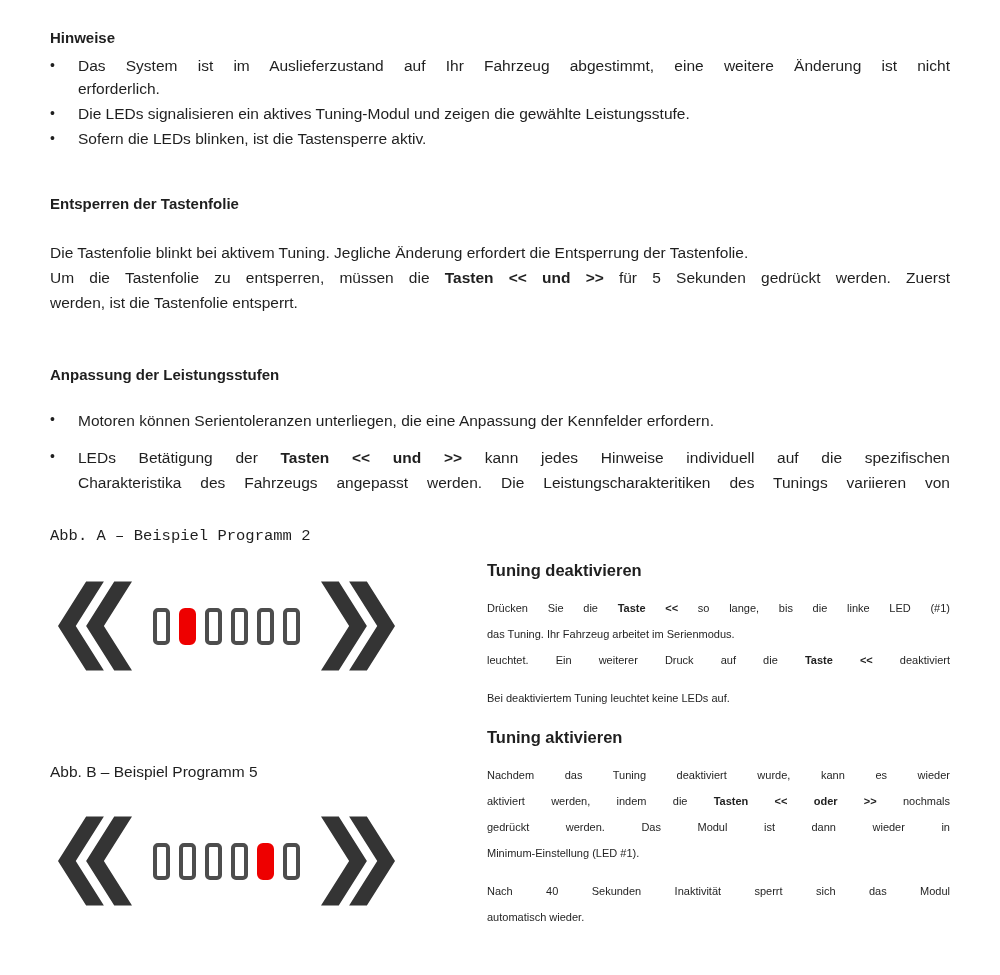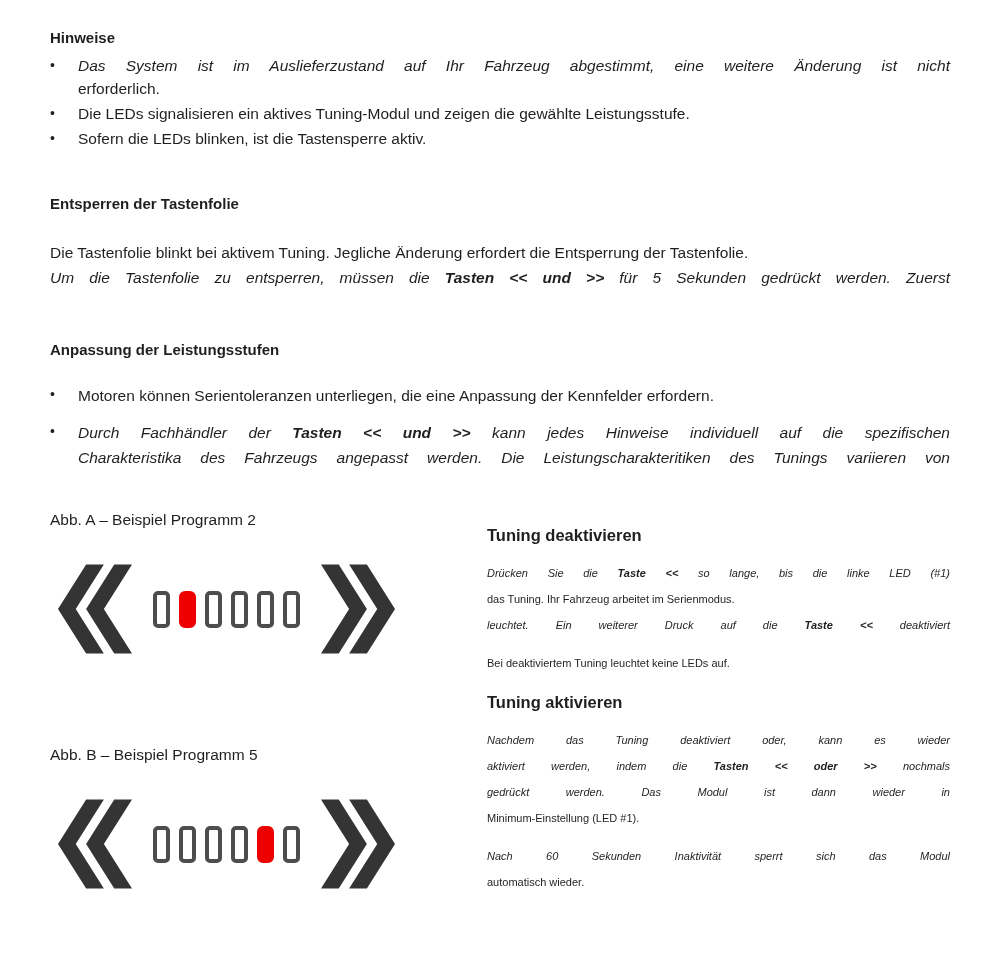--- a/index.html
+++ b/index.html
@@ -40,40 +40,39 @@
     line-height: 23px;
   }
   .bullet .btxt {
     flex: 1 1 auto;
     line-height: 23px;
   }
   .ln { display: block; }
   .jl {
     text-align: justify;
     text-align-last: justify;
-    font-style: italic;
   }
   .sec2-title { margin-top: 42px; }
   .sec2-p1 { margin-top: 24px; line-height: 25px; }
   .sec2-p2 { line-height: 25px; }
   .sec3-title { margin-top: 48px; }
   .sec3-b1 { margin-top: 21px; }
   .sec3-b1 .btxt, .sec3-b2 .btxt { line-height: 25px; }
   .sec3-b2 { margin-top: 12px; }
   
   .two-col {
     margin-top: 26px;
     display: grid;
     grid-template-columns: 437px 1fr;
   }
   .fig-label {
     font-size: 15.5px;
     line-height: 23px;
   }
-  .fig-label-a { margin-top: 12px; }
+  .fig-label-a { margin-top: 4px; font-family: Liberation Mono, monospace; }
   .fig-label-b { margin-top: 88px; }
   .figure {
     display: flex;
     align-items: center;
     margin-top: 32px;
     margin-left: 8px;
   }
   .chev {
     width: 74px;
     height: 92px;
@@ -98,21 +97,21 @@
     border-radius: 6px;
   }
   
   .rcol { padding-top: 0; }
   .h-r {
     font-size: 16.5px;
     font-weight: bold;
     line-height: 26px;
     margin: 0;
   }
-  .rh1 { margin-top: 26px; }
+  .rh1 { margin-top: 36px; }
   .r-p {
     font-size: 11px;
     line-height: 26px;
     margin: 12px 0 0 0;
   }
   .rh2 { margin-top: 13px; }
   b { font-weight: bold; }
 </style>
 </head>
 <body style="color: rgb(31, 31, 31); background: rgb(255, 255, 255);">
@@ -135,34 +134,35 @@
     <div class="bullet">
       <span class="marker">•</span>
       <span class="btxt">Sofern die LEDs blinken, ist die Tastensperre aktiv.</span>
     </div>
   </div>
 
   <div class="h-main sec2-title">Entsperren der Tastenfolie</div>
   <div class="body-txt sec2-p1">Die Tastenfolie blinkt bei aktivem Tuning. Jegliche Änderung erfordert die Entsperrung der Tastenfolie.</div>
   <div class="body-txt sec2-p2">
     <span class="ln jl"><span>Um die Tastenfolie zu entsperren, müssen die </span><b>Tasten &lt;&lt; und &gt;&gt;</b><span> für 5 Sekunden gedrückt werden. Zuerst</span></span>
+    <span class="ln">werden, ist die Tastenfolie entsperrt.</span>
   </div>
 
   <div class="h-main sec3-title">Anpassung der Leistungsstufen</div>
   <div class="bullets body-txt">
     <div class="bullet sec3-b1">
       <span class="marker">•</span>
       <span class="btxt">
         <span class="ln">Motoren können Serientoleranzen unterliegen, die eine Anpassung der Kennfelder erfordern.</span>
       </span>
     </div>
     <div class="bullet sec3-b2">
       <span class="marker">•</span>
       <span class="btxt">
-        <span class="ln jl"><span>Durch Fachhändler der </span><b>Tasten &lt;&lt; und &gt;&gt;</b><span> kann jedes Hinweise individuell auf die spezifischen</span></span>
+        <span class="ln jl"><span>LEDs Betätigung der </span><b>Tasten &lt;&lt; und &gt;&gt;</b><span> kann jedes Hinweise individuell auf die spezifischen</span></span>
         <span class="ln jl">Charakteristika des Fahrzeugs angepasst werden. Die Leistungscharakteritiken des Tunings variieren von</span>
       </span>
     </div>
   </div>
 
   <div class="two-col">
 
     <div class="lcol">
       <div class="fig-label fig-label-a">Abb. A – Beispiel Programm 2</div>
 
@@ -211,25 +211,25 @@
       <div class="h-r rh1">Tuning deaktivieren</div>
       <div class="r-p">
         <span class="ln jl"><span>Drücken Sie die </span><b>Taste &lt;&lt;</b><span> so lange, bis die linke LED (#1)</span></span>
         <span class="ln">das Tuning. Ihr Fahrzeug arbeitet im Serienmodus.</span>
         <span class="ln jl"><span>leuchtet. Ein weiterer Druck auf die </span><b>Taste &lt;&lt;</b><span> deaktiviert</span></span>
       </div>
       <div class="r-p">Bei deaktiviertem Tuning leuchtet keine LEDs auf.</div>
 
       <div class="h-r rh2">Tuning aktivieren</div>
       <div class="r-p">
-        <span class="ln jl">Nachdem das Tuning deaktiviert oder, kann es wieder</span>
+        <span class="ln jl">Nachdem das Tuning deaktiviert wurde, kann es wieder</span>
         <span class="ln jl"><span>aktiviert werden, indem die </span><b>Tasten &lt;&lt; oder &gt;&gt;</b><span> nochmals</span></span>
         <span class="ln jl">gedrückt werden. Das Modul ist dann wieder in</span>
         <span class="ln">Minimum-Einstellung (LED #1).</span>
       </div>
       <div class="r-p">
-        <span class="ln jl">Nach 60 Sekunden Inaktivität sperrt sich das Modul</span>
+        <span class="ln jl">Nach 40 Sekunden Inaktivität sperrt sich das Modul</span>
         <span class="ln">automatisch wieder.</span>
       </div>
     </div>
   </div>
 
 </div>
 
 </body></html>

